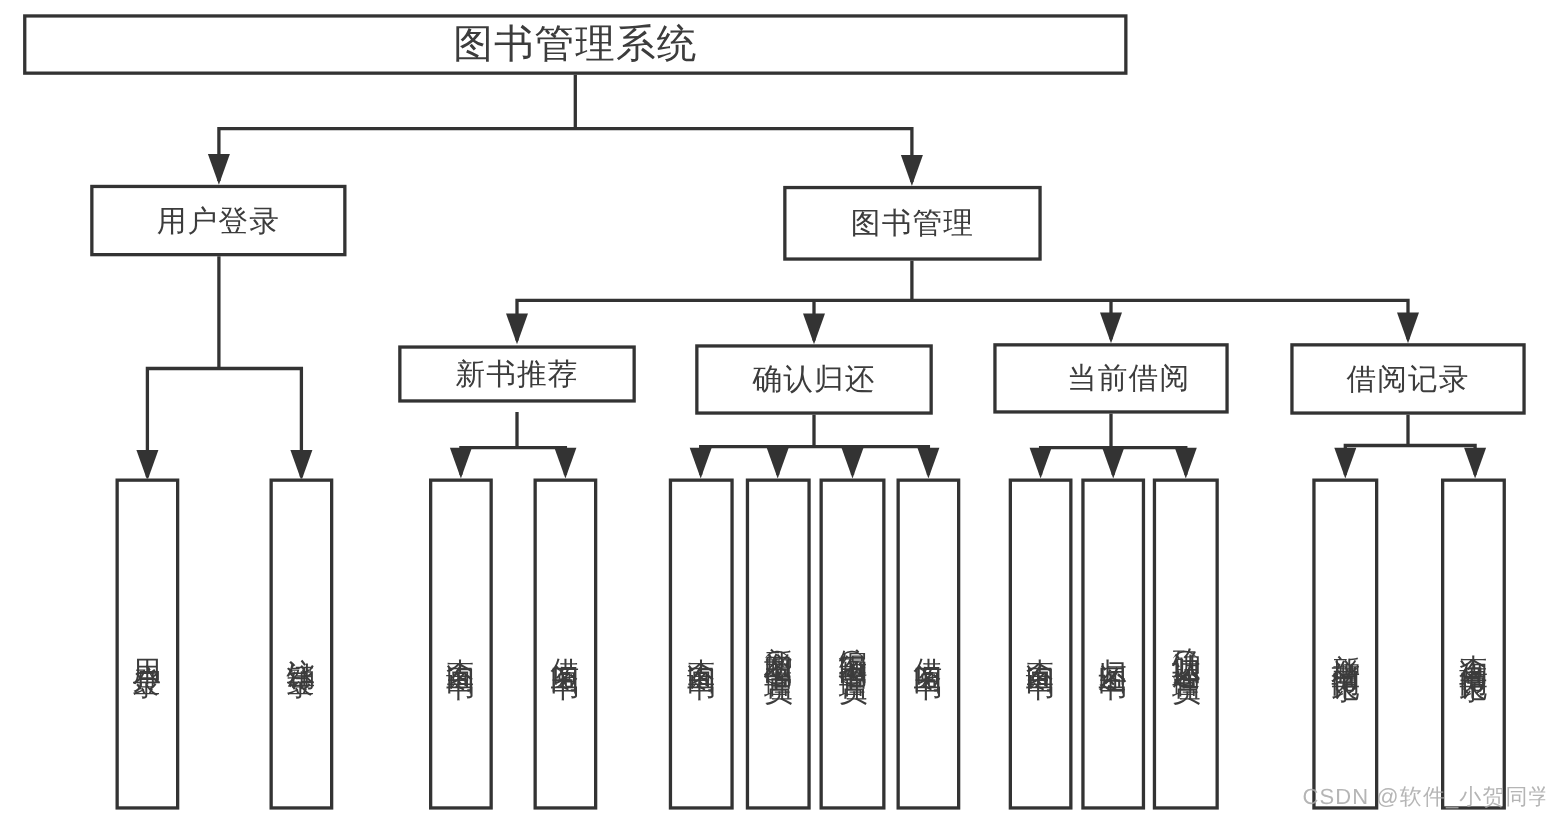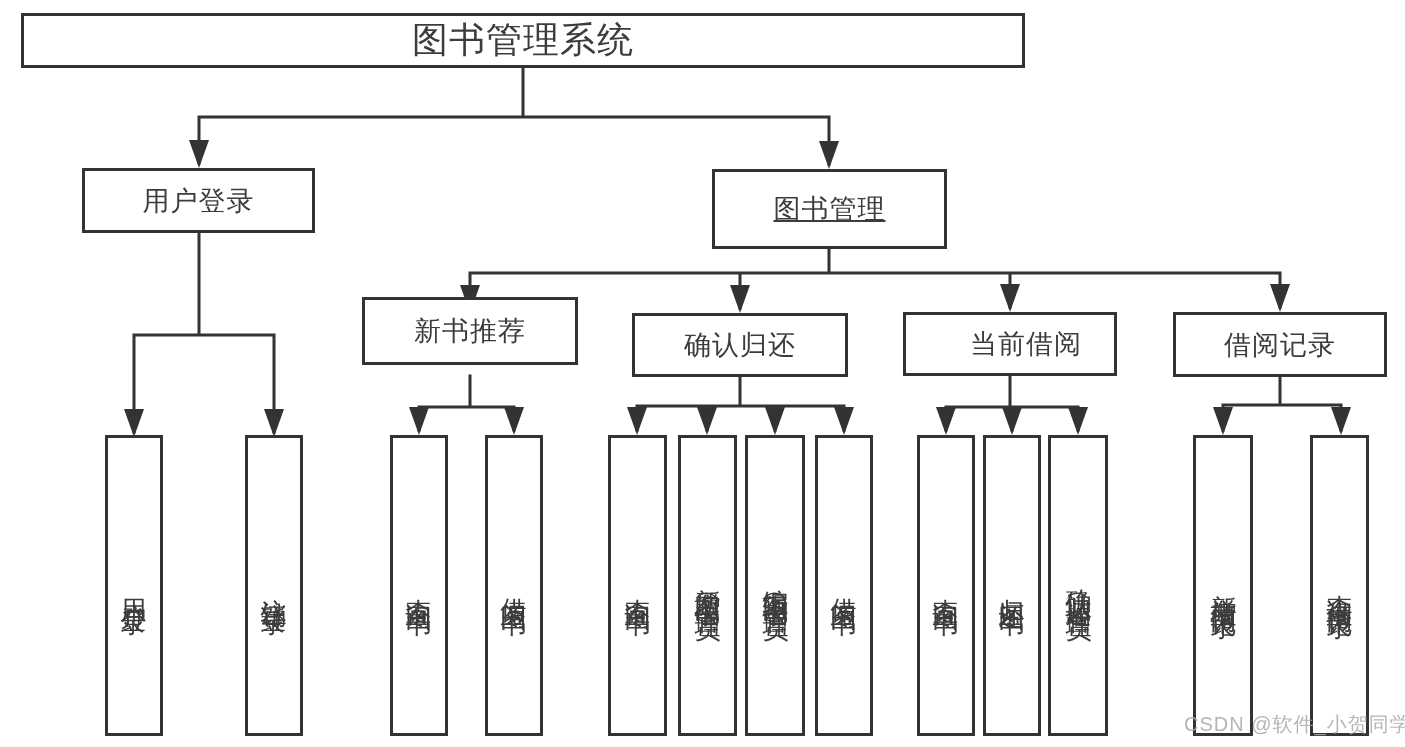--- a/index.html
+++ b/index.html
@@ -58,23 +58,23 @@
         <path d="M1002 407 L1022 407 L1012 435 Z"></path>
         <path d="M1068 407 L1088 407 L1078 435 Z"></path>
         <path d="M1213 407 L1233 407 L1223 435 Z"></path>
         <path d="M1331 407 L1351 407 L1341 435 Z"></path>
       </g>
   </svg>
 
   <div class="node root" style="left:21px;top:13px;width:1004px;height:55px;">图书管理系统</div>
 
   <div class="node" style="left:82px;top:168px;width:233px;height:65px;">用户登录</div>
-  <div class="node" style="left:712px;top:169px;width:235px;height:80px;text-decoration:underline;">图书管理</div>
+  <div class="node" style="left:712px;top:169px;width:235px;height:68px;">图书管理</div>
 
-  <div class="node" style="left:362px;top:297px;width:216px;height:68px;">新书推荐</div>
+  <div class="node" style="left:362px;top:314px;width:216px;height:52px;">新书推荐</div>
   <div class="node" style="left:632px;top:313px;width:216px;height:64px;">确认归还</div>
   <div class="node" style="left:903px;top:312px;width:214px;height:64px;padding-left:32px;">当前借阅</div>
   <div class="node" style="left:1173px;top:312px;width:214px;height:65px;">借阅记录</div>
 
   <div class="leaf" style="left:105px;top:435px;width:58px;height:301px;">用户登录</div>
   <div class="leaf" style="left:245px;top:435px;width:58px;height:301px;">注销登录</div>
 
   <div class="leaf" style="left:390px;top:435px;width:58px;height:301px;">查询图书</div>
   <div class="leaf" style="left:485px;top:435px;width:58px;height:301px;">借阅图书</div>
 

